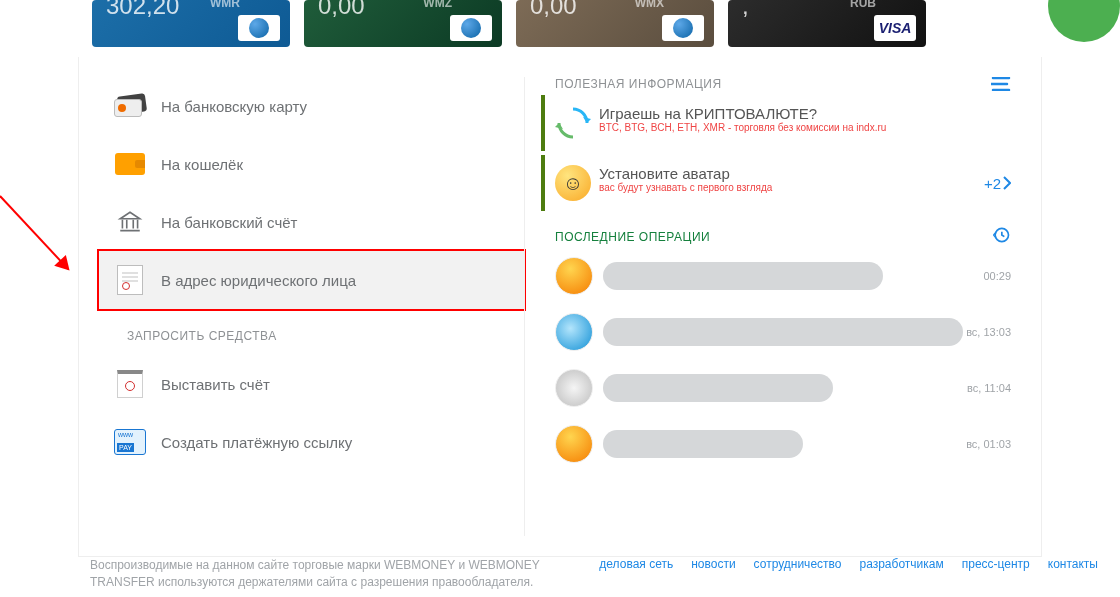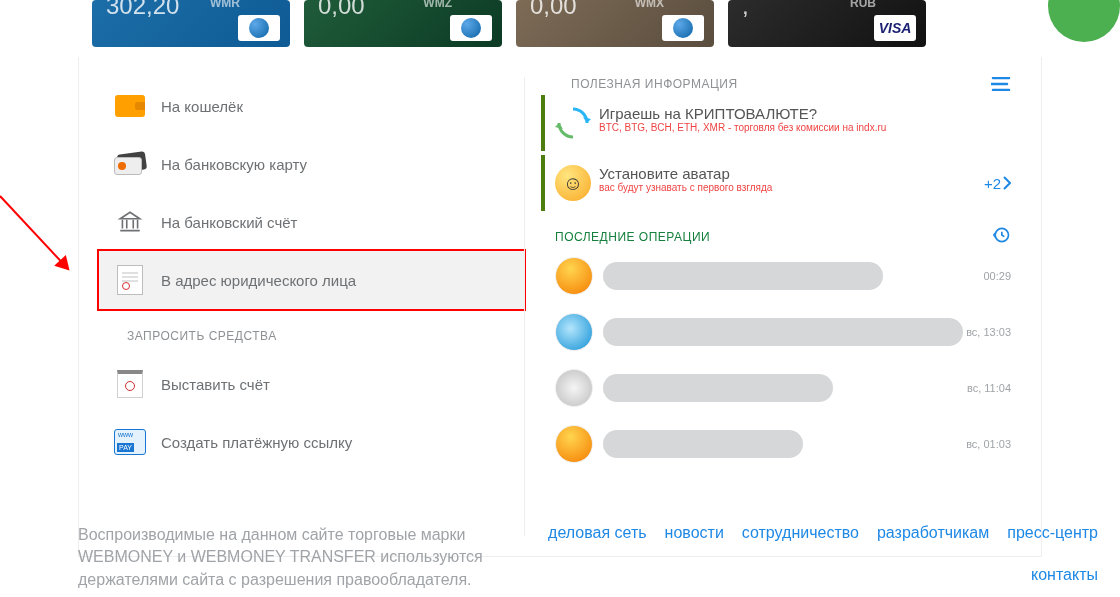--- a/index.html
+++ b/index.html
@@ -31,21 +31,21 @@
     .right-col { flex: 1; padding-left: 30px; border-left: 1px solid #eee; }
     
     .menu-item { display:flex; align-items:center; height:58px; padding: 0 14px; cursor:pointer; }
     .menu-item.selected { background:#f2f2f2; box-shadow: 0 0 0 2px red; }
     .mi-icon { width: 34px; height: 30px; margin-right: 14px; display:flex; align-items:center; justify-content:center; flex-shrink:0; }
     .mi-label { font-size: 15px; color:#6e7174; }
     
     .section-head { font-size:12px; letter-spacing:.5px; color:#8e9194; margin: 20px 0 12px 28px; text-transform: uppercase; }
     
     
-    .info-head { font-size:12px; letter-spacing:.5px; color:#8e9194; text-transform: uppercase; display:flex; justify-content:space-between; align-items:flex-start;margin-left:16px; }
+    .info-head { font-size:12px; letter-spacing:.5px; color:#8e9194; text-transform: uppercase; display:flex; justify-content:space-between; align-items:flex-start; }
     .hamburger { color:#1e88e5; }
     .hamburger svg { display:block; }
     
     .info-item { display:flex; padding: 10px 0; border-left: 4px solid #4d7c0f; padding-left: 10px; margin-top: 4px; margin-left:-14px; }
     .info-icon { width:36px; height:36px; margin-right: 8px; flex-shrink:0; }
     .info-title { font-size:15px; color:#555; }
     .info-sub { font-size:10px; color:#ef4444; }
     .info-extra { margin-left:auto; color:#1e88e5; font-size:15px; display:flex; align-items:center; gap:2px; }
     
     .ops-head { font-size:12px; letter-spacing:.5px; color:#15803d; text-transform: uppercase; margin-top:14px; display:flex; justify-content:space-between; align-items:center; }
@@ -58,21 +58,21 @@
     
     
     .av1 { background: radial-gradient(circle at 40% 30%, #ffd54f, #f57c00); border:1px solid #eee; }
     .av2 { background: radial-gradient(circle at 40% 40%, #b3e5fc, #0288d1 110%); border:1px solid #eee; }
     .av3 { background: radial-gradient(circle at 50% 50%, #f5f5f5, #bdbdbd); border:1px solid #eee; }
     
     .smiley { width:36px; height:36px; border-radius:50%; background: radial-gradient(circle at 35% 30%, #ffe57f, #f9a825); display:flex; align-items:center; justify-content:center; font-size:20px; }
     .crypto-ico { width:36px; height:36px; display:flex; align-items:center; justify-content:center; }
     
     
-    .footer { position:absolute; bottom:6px; left:78px; right:22px; display:flex; font-size:16px; }
+    .footer { position:absolute; bottom:6px; left:90px; right:22px; display:flex; font-size:12px; }
     .foot-left { color:#a0a4a8; width: 460px; line-height:1.4; }
     .foot-links { margin-left:auto; display:flex; gap:18px; flex-wrap:wrap; justify-content:flex-end; }
     .foot-links a { color:#1e88e5; text-decoration:none; }
     
     .icon-wallet { width:30px; height:22px; background:#ffa000; border-radius:3px; position:relative; }
     .icon-wallet::after { content:""; position:absolute; right:0; top:7px; width:10px; height:8px; background:#e68900; border-radius:2px 0 0 2px; }
     .icon-card-stack { position:relative; width:32px; height:22px; }
     .icon-card-stack .c1 { position:absolute; width:28px; height:18px; background:#424242; border-radius:3px; top:0; left:4px; transform:rotate(-8deg); }
     .icon-card-stack .c2 { position:absolute; width:28px; height:18px; background:#eee; border:1px solid #bbb; border-radius:3px; top:4px; }
     .icon-card-stack .cd { position:absolute; width:8px; height:8px; background:#ef6c00; border-radius:50%; top:9px; left:4px; }
@@ -123,33 +123,33 @@
       <div class="card-badge">
           <span class="visa">VISA</span>
         </div>
     </div>
   </div>
 
   <div class="main">
     <div class="left-col">
       <div class="menu-item">
         <div class="mi-icon">
-            <div class="icon-wallet"></div>
-          </div>
-        <div class="mi-label">На кошелёк</div>
-      </div>
-      <div class="menu-item">
-        <div class="mi-icon">
             <div class="icon-card-stack">
               <div class="c1"></div>
               <div class="c2"></div>
               <div class="cd"></div>
             </div>
           </div>
         <div class="mi-label">На банковскую карту</div>
+      </div>
+      <div class="menu-item">
+        <div class="mi-icon">
+            <div class="icon-wallet"></div>
+          </div>
+        <div class="mi-label">На кошелёк</div>
       </div>
       <div class="menu-item">
         <div class="mi-icon icon-bank">
           <svg viewBox="0 0 24 24" fill="none" stroke="#6e7174" stroke-width="1.5">
               <path d="M3 9 L12 3 L21 9 Z"></path>
               <path d="M5 10v8M9 10v8M15 10v8M19 10v8M3 20h18"></path>
             </svg>
         </div>
         <div class="mi-label">На банковский счёт</div>
       </div>

